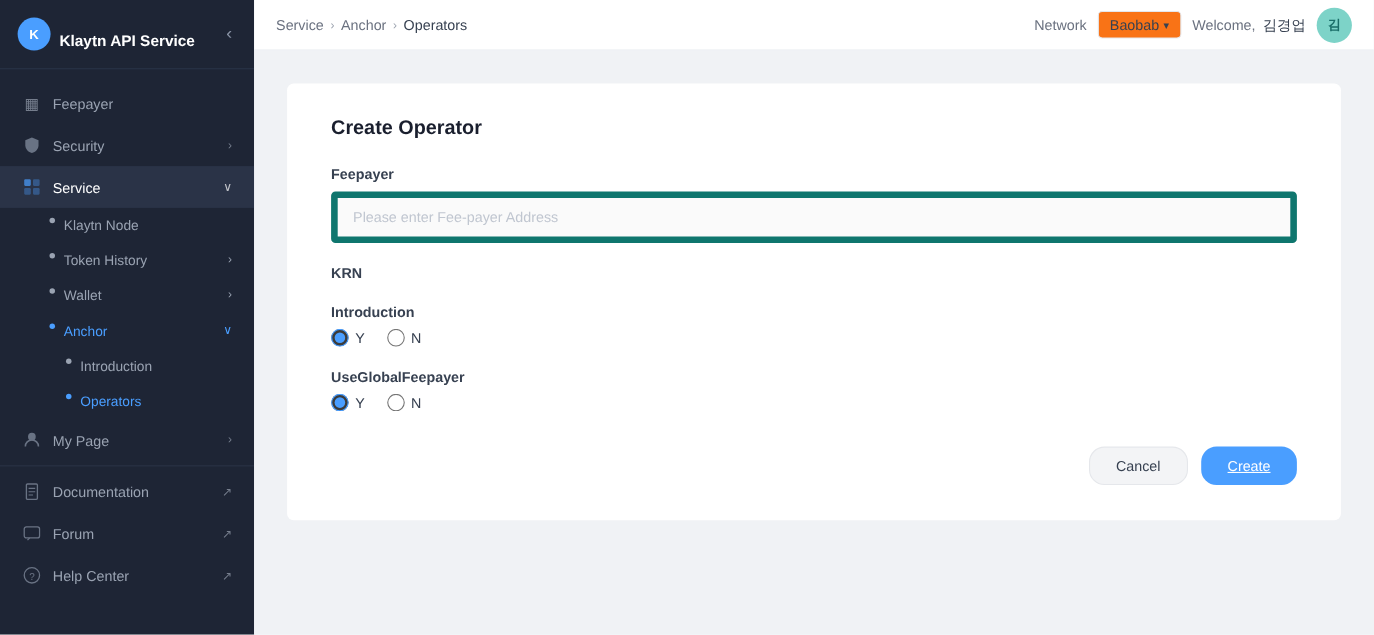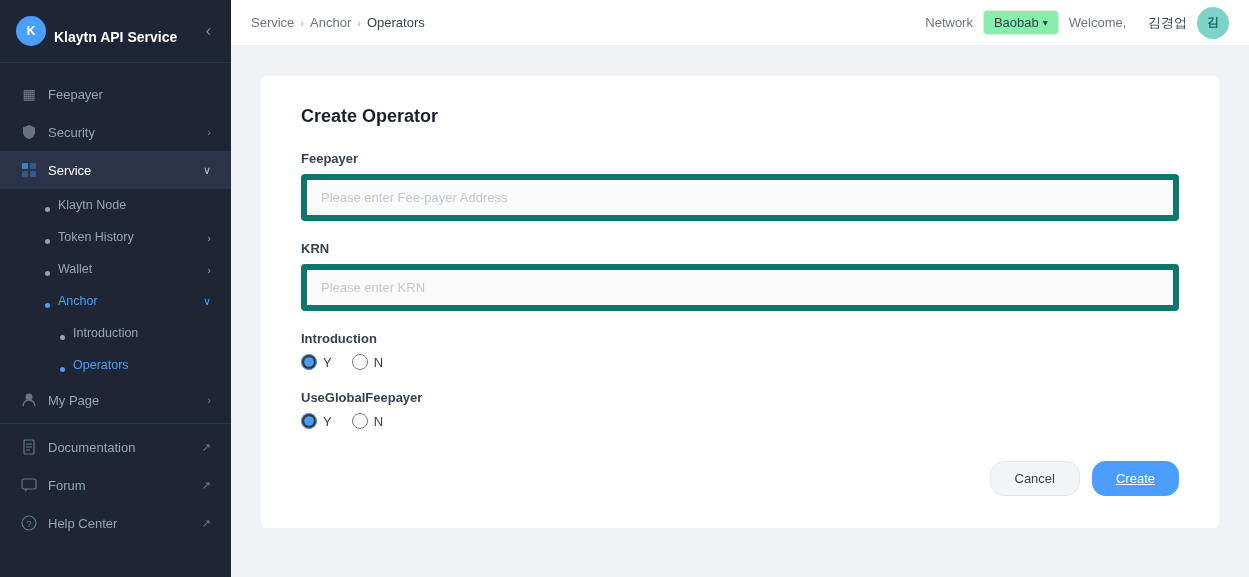--- a/index.html
+++ b/index.html
@@ -54,21 +54,21 @@
       cursor: pointer;
       font-size: 13px;
       color: #9aa3b2;
       gap: 10px;
       position: relative;
     }
     .nav-item .nav-icon { width: 18px; height: 18px; opacity: 0.7; display: flex; align-items: center; justify-content: center; font-size: 14px; }
     .nav-item .chevron { margin-left: auto; font-size: 11px; opacity: 0.7; }
     .sub-item {
       display: flex;
-      align-items: flex-end;
+      align-items: flex-start;
       padding: 9px 20px 9px 45px;
       cursor: pointer;
       font-size: 12.5px;
       color: #9aa3b2;
       gap: 8px;
     }
     .sub-item.active { color: #4a9eff; }
     .sub-item .dot { width: 5px; height: 5px; border-radius: 50%; background: currentColor; flex-shrink: 0; }
     .nav-separator { height: 1px; background: #2a3347; margin: 4px 0; }
     .nav-item.service-active { color: #ffffff; background: #2a3347; }
@@ -104,21 +104,21 @@
       margin-left: auto;
       display: flex;
       align-items: center;
       gap: 10px;
     }
     .network-label { font-size: 13px; color: #6b7280; }
     .network-badge {
       display: flex;
       align-items: center;
       gap: 4px;
-      background: #86efac;
+      background: #f97316;
       border: 1px solid #e5e7eb;
       border-radius: 4px;
       padding: 4px 10px;
       font-size: 13px;
       color: #374151;
       cursor: pointer;
     }
     .welcome-text { font-size: 13px; color: #6b7280; }
     .user-avatar {
       width: 32px; height: 32px;
@@ -348,38 +348,37 @@
       <span style="color:#374151;">Operators</span>
     </div>
     <div class="header-right">
       <span class="network-label">Network</span>
       <div class="network-badge">
         <span>Baobab</span>
         <span style="font-size:10px;">▾</span>
       </div>
       <span class="welcome-text">
         <span>Welcome,</span>
-        <span style="color:#374151; font-weight:500; margin-left:18px;">김경업</span>
+        <span style="color:#374151; font-weight:500; margin-left:3px;">김경업</span>
       </span>
       <div class="user-avatar">김</div>
     </div>
   </div>
 
   <div class="content">
     <div class="form-card">
       <h2 class="form-title">Create Operator</h2>
 
       <div class="form-group">
         <label class="form-label">Feepayer</label>
         <input class="form-input" type="text" placeholder="Please enter Fee-payer Address" style="">
       </div>
 
       <div class="form-group">
         <label class="form-label">KRN</label>
-        <input class="form-input" type="text" placeholder="Please enter KRN" style="">
       </div>
 
       <div class="form-group">
         <label class="form-label">Introduction</label>
         <div class="radio-row">
           <label class="radio-opt">
             <input type="radio" name="useOperator" value="Y" checked="" style="">
             <span>Y</span>
           </label>
           <label class="radio-opt">

